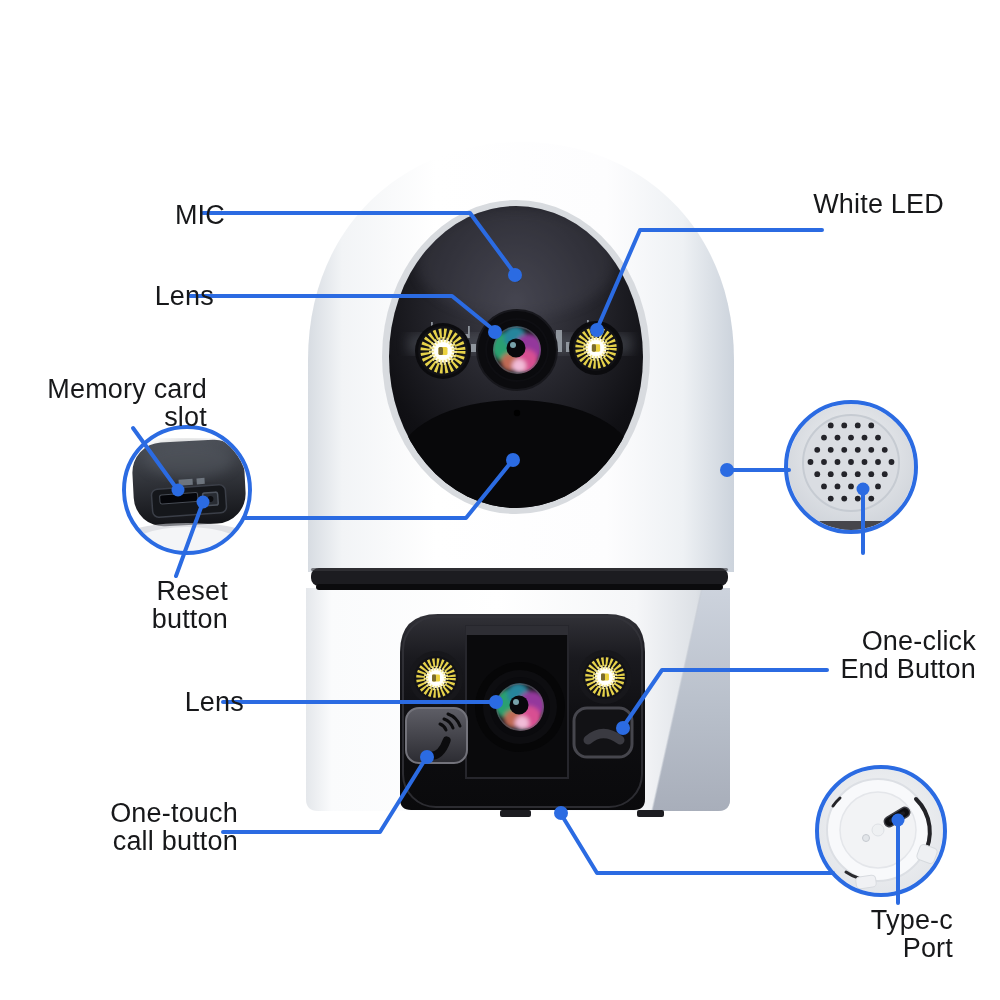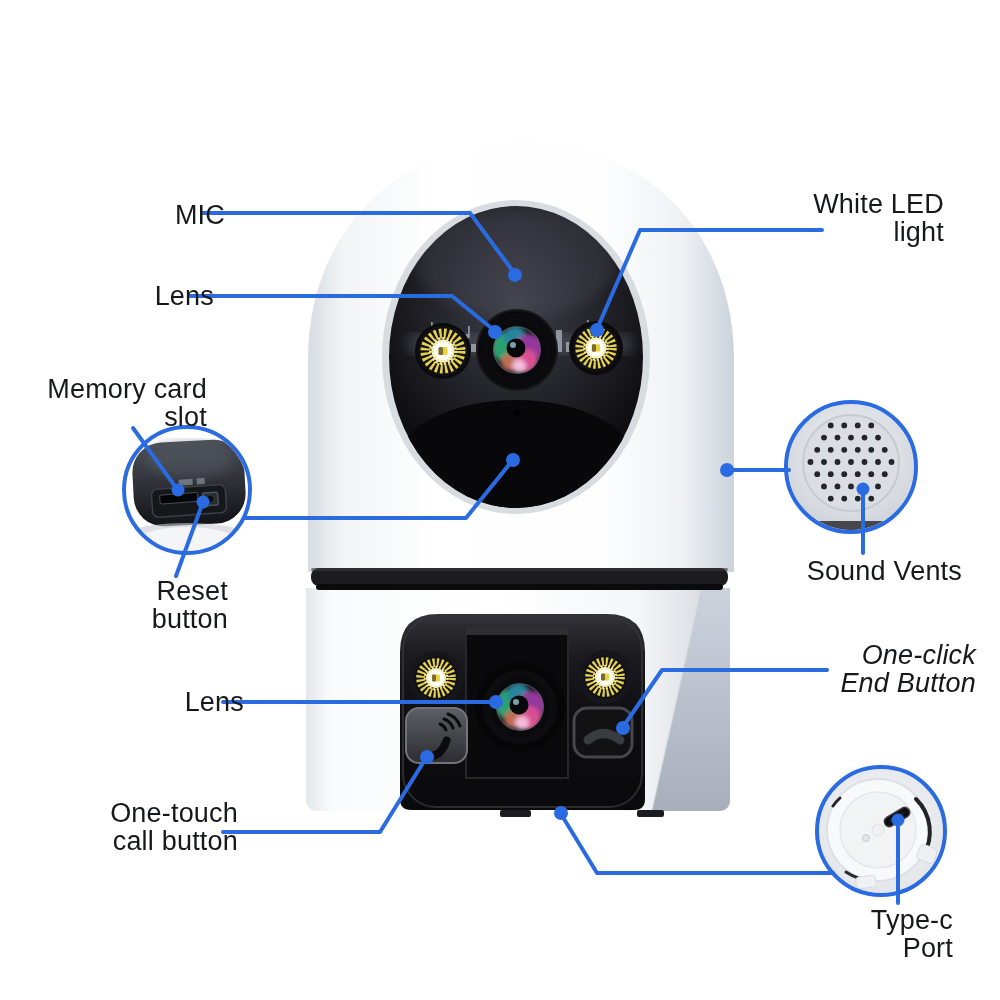--- a/index.html
+++ b/index.html
@@ -329,26 +329,22 @@
 <div class="label" style="left:27px;top:375px;width:180px;">
   <span class="ln">Memory card</span>
   <span class="ln">slot</span>
 </div>
 <div class="label" style="left:108px;top:577px;width:120px;">
   <span class="ln">Reset</span>
   <span class="ln">button</span>
 </div>
 <div class="label" style="left:784px;top:190px;width:160px;">
   <span class="ln">White LED</span>
-  <span class="ln">light</span>
-</div>
-<div class="label" style="left:762px;top:557px;width:200px;">
-  <span class="ln">Sound Vents</span>
-</div>
-<div class="label" style="left:796px;top:641px;width:180px;font-style:italic;">
+</div>
+<div class="label" style="left:796px;top:627px;width:180px;">
   <span class="ln">One-click</span>
   <span class="ln">End Button</span>
 </div>
 <div class="label" style="right:788px;top:688px;text-align:right;">
   <span class="ln">Lens</span>
 </div>
 <div class="label" style="left:833px;top:906px;width:120px;">
   <span class="ln">Type-c</span>
   <span class="ln">Port</span>
 </div>

